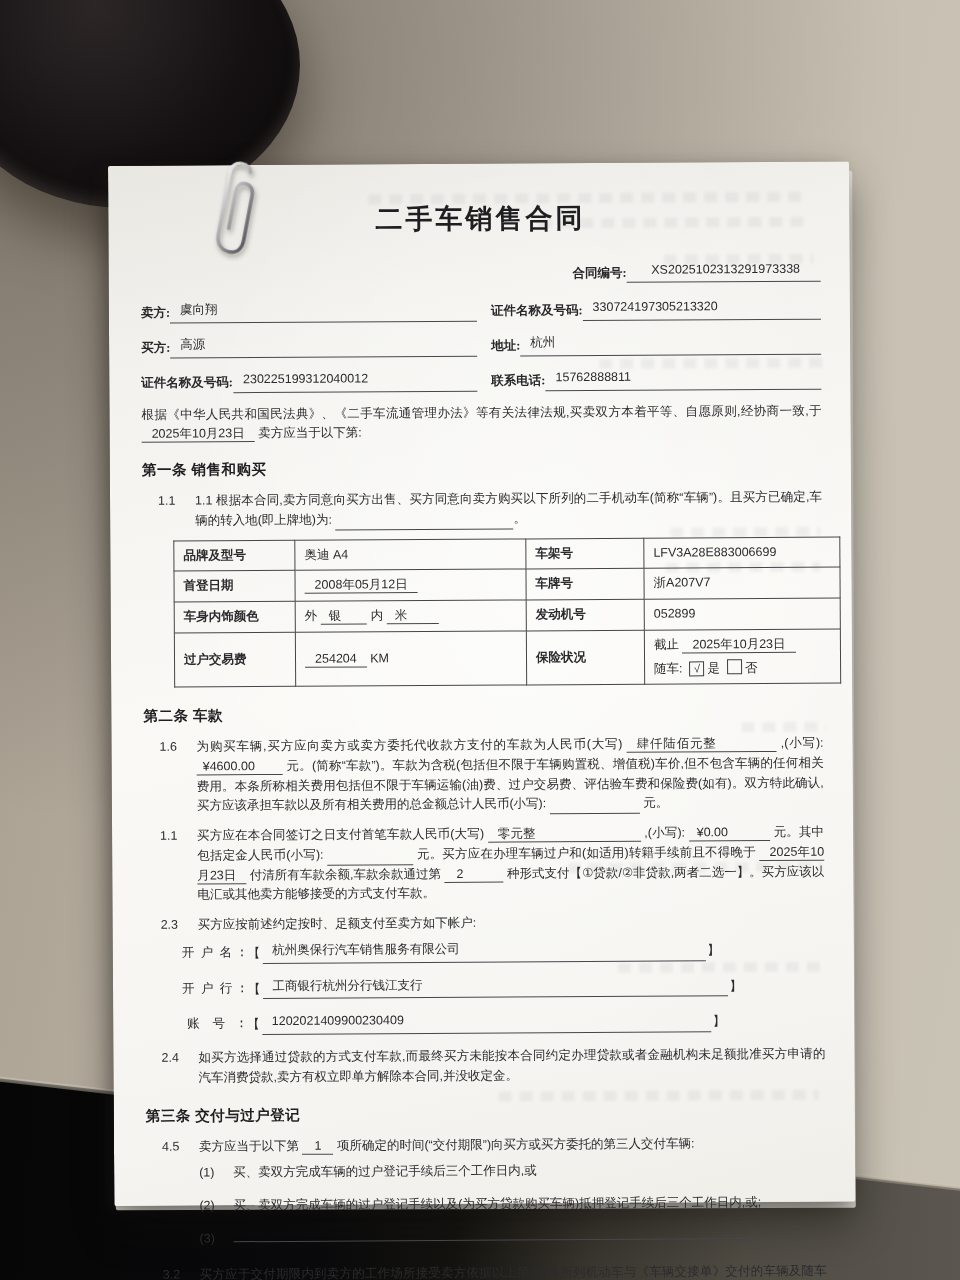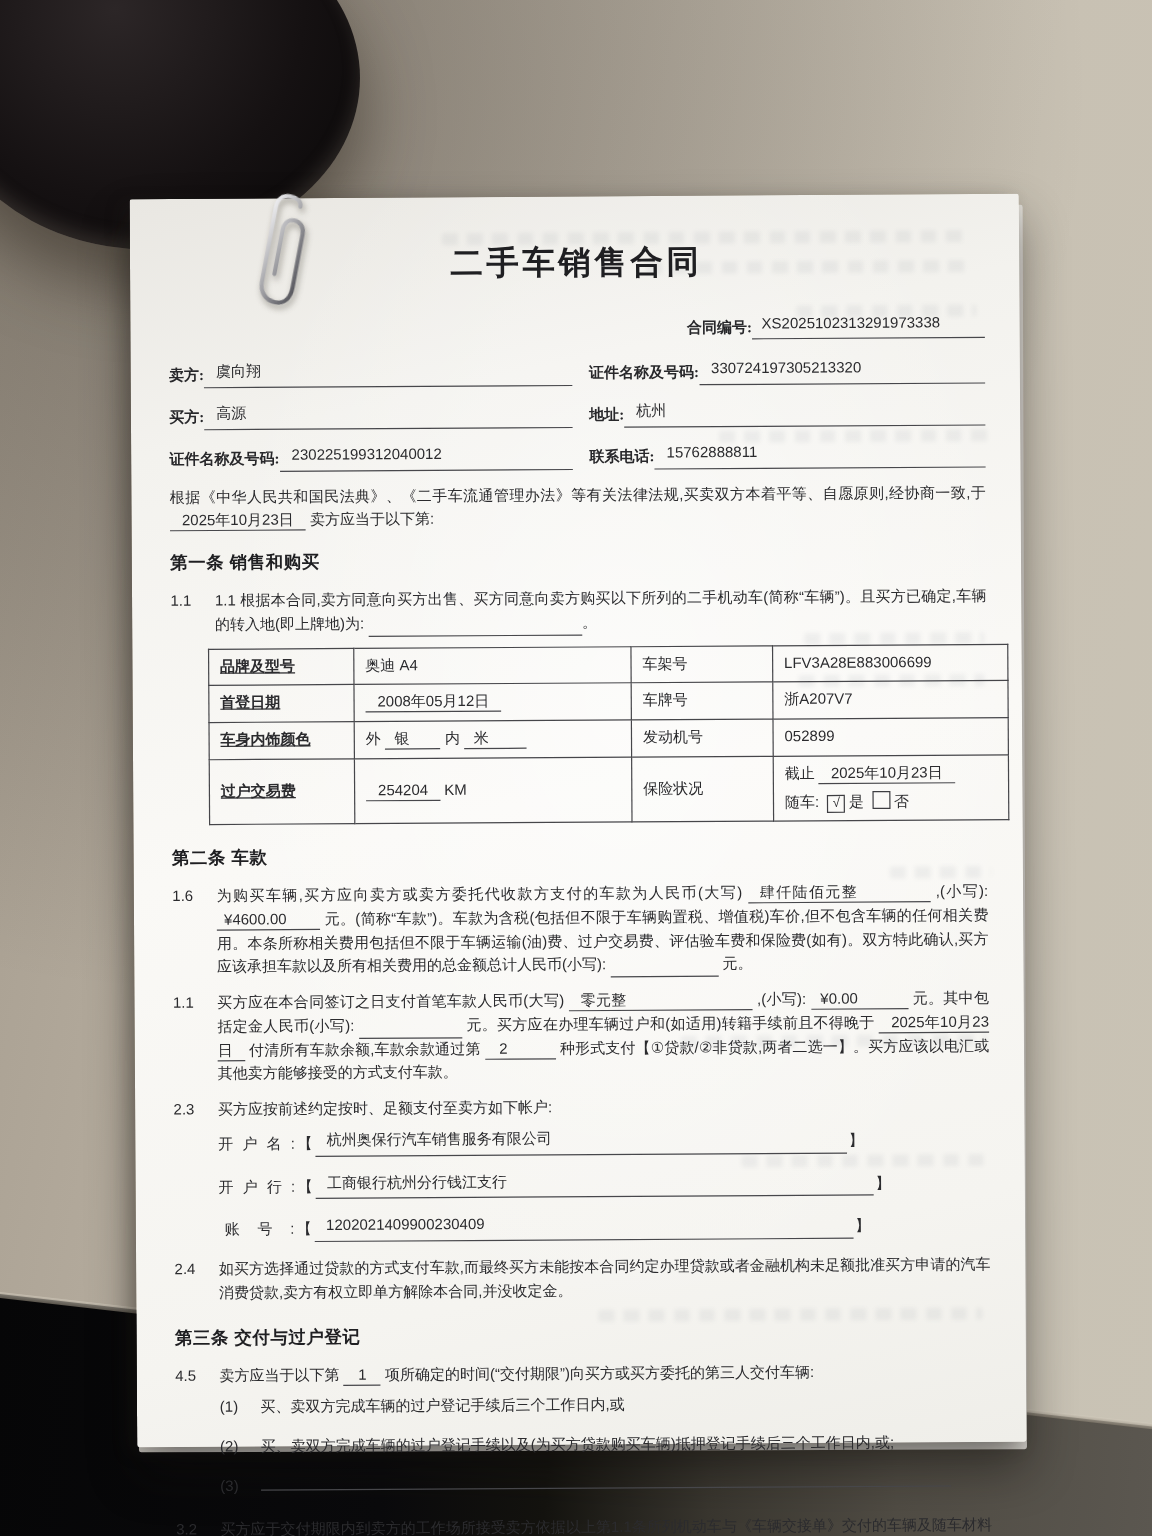--- a/index.html
+++ b/index.html
@@ -72,45 +72,45 @@
   
   .clip{position:absolute;left:104px;top:-4px;width:46px;height:96px;
     transform:rotate(11deg);filter:drop-shadow(2px 3px 2.5px rgba(60,55,45,0.45));}
   
   .title{ text-align:center;font-size:27px;font-weight:bold;letter-spacing:3px;color:#1f1f22; }
   .lbl{white-space:nowrap;font-weight:bold;color:#28282b;font-family:Liberation Serif, serif;}
   .fill{flex:1;border-bottom:1.4px solid #47474b;padding:0 8px 2px 10px;white-space:nowrap;}
   .u{border-bottom:1.4px solid #47474b;padding:0 10px 1px;}
   .blank{display:inline-block;border-bottom:1.4px solid #47474b;height:1em;vertical-align:bottom;}
   .contract-row{margin-top:21px;display:flex;justify-content:flex-end;align-items:flex-end;}
-  .contract-row .val{width:182px;text-align:left;border-bottom:1.4px solid #47474b;padding:0 4px 2px 8px;}
+  .contract-row .val{width:182px;text-align:center;border-bottom:1.4px solid #47474b;padding:0 4px 2px 8px;}
   .parties{margin-top:15px;}
   .p-row{display:flex;gap:14px;margin-bottom:12px;}
   .p-cell{display:flex;align-items:flex-end;}
   .p-left{width:336px;}
   .p-right{flex:1;}
   .para{text-align:justify;margin-top:7px;}
   .h-sec{font-size:14.5px;font-weight:bold;color:#1f1f22;margin-top:14px;letter-spacing:0.5px;}
   .clause{display:flex;margin-top:10px;}
-  .c-no{width:37px;flex:none;}
+  .c-no{width:37px;flex:none;margin-left:16px;}
   .c-body{flex:1;text-align:justify;}
   .sub{display:flex;margin-top:7px;}
   .sub .s-no{width:34px;flex:none;}
   
   table.veh{border-collapse:collapse;margin:9px 0 0 31px;table-layout:fixed;width:667px;}
   table.veh td{border:1.6px solid #46464a;padding:5px 9px;vertical-align:middle;}
-  table.veh td.tl{font-weight:bold;width:102px;text-decoration:underline;}
+  table.veh td.tl{font-weight:bold;width:102px;}
   table.veh td.v1{width:212px;}
-  table.veh td.tl2{font-weight:normal;width:99px;}
+  table.veh td.tl2{font-weight:bold;width:99px;}
   .cb{display:inline-block;width:13px;height:13px;border:1.5px solid #3d3d41;
       text-align:center;line-height:12px;font-size:11px;margin:0 3px -2px 7px;}
   
   .acct{margin:6px 0 0 37px;}
   .acct-row{display:flex;align-items:flex-end;margin-bottom:13px;width:540px;}
-  .acct-lbl{width:64px;text-align:justify;text-align-last:justify;flex:none;font-weight:normal;}
+  .acct-lbl{width:64px;text-align:justify;text-align-last:justify;flex:none;font-weight:normal;font-family:Liberation Mono, monospace;}
   .acct-open,.acct-close{flex:none;padding:0 2px;}
   .acct-fill{flex:1;border-bottom:1.4px solid #47474b;padding:0 6px 2px 10px;white-space:nowrap;}
   .num-u{border-bottom:1.4px solid #47474b;padding:0 12px 1px;}
 </style>
 </head>
 <body>
 
 <div class="scene">
   <div class="desk"></div>
   <div class="black-object"></div>

